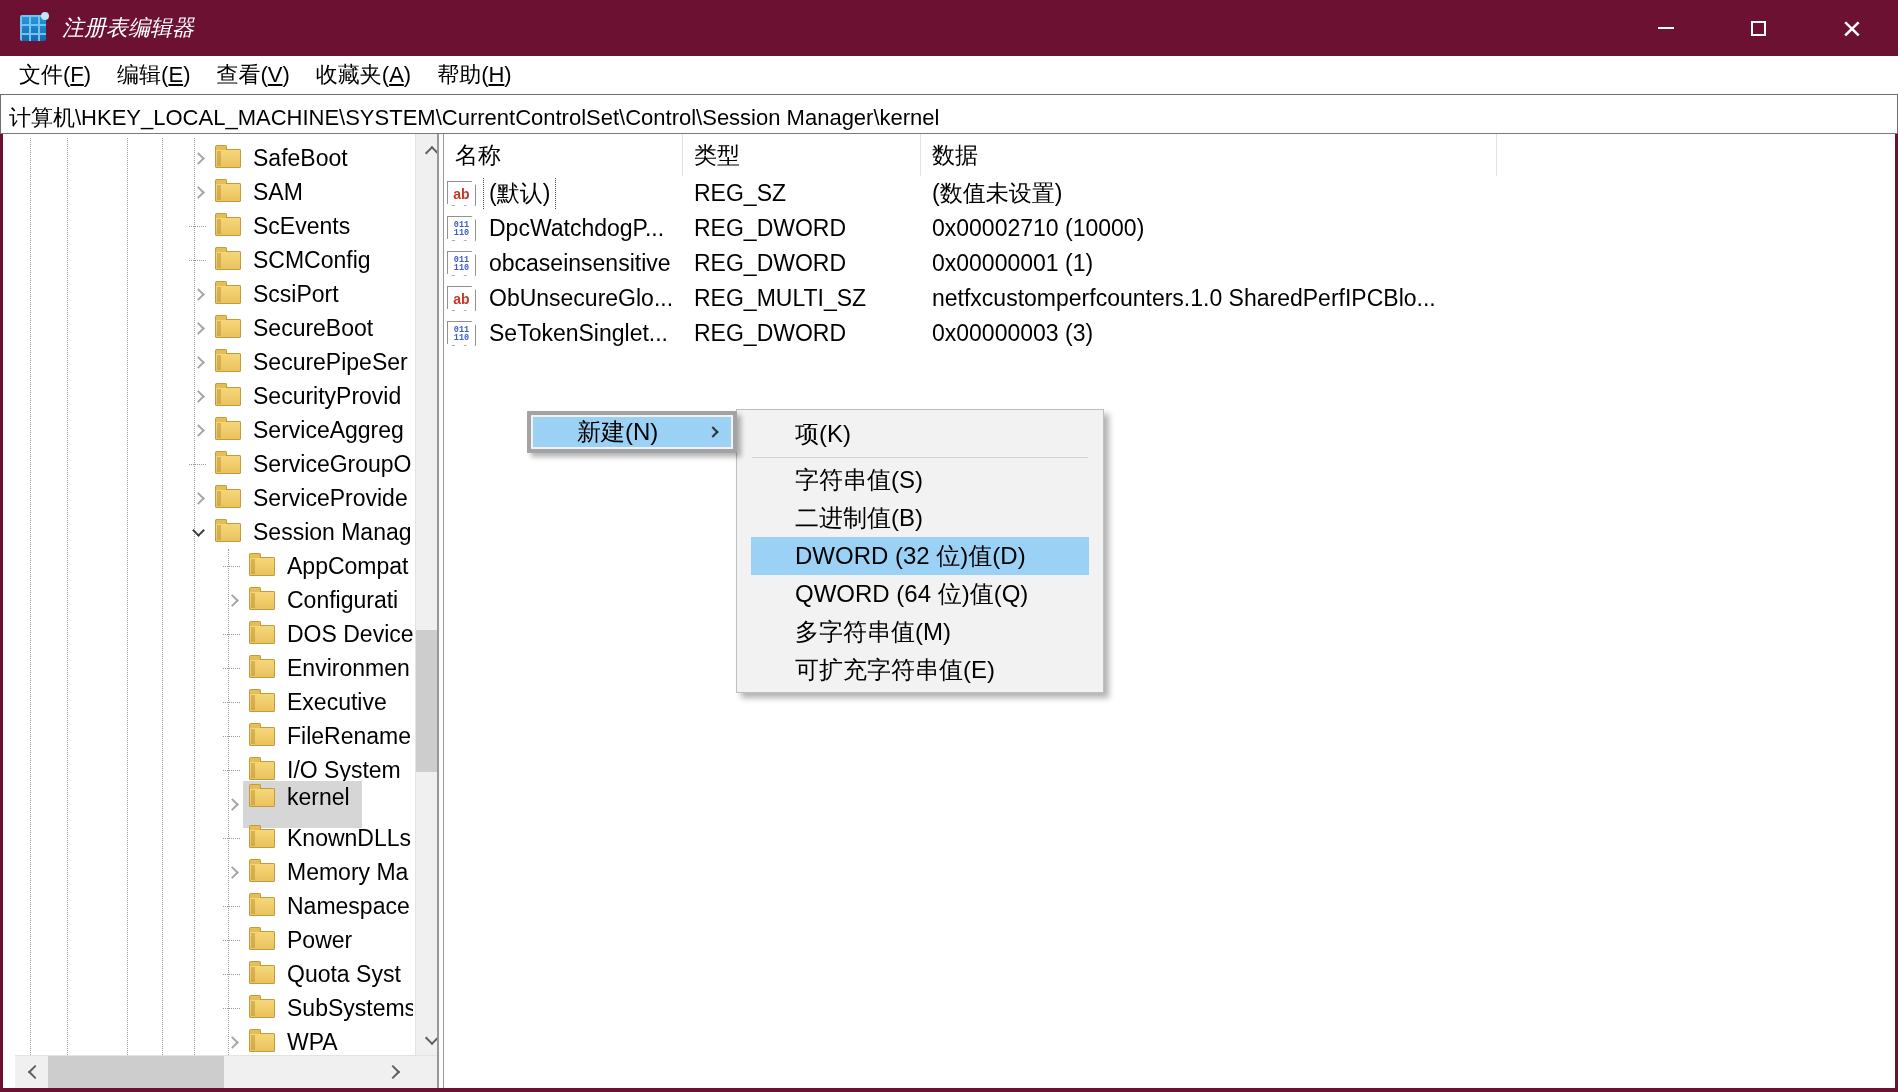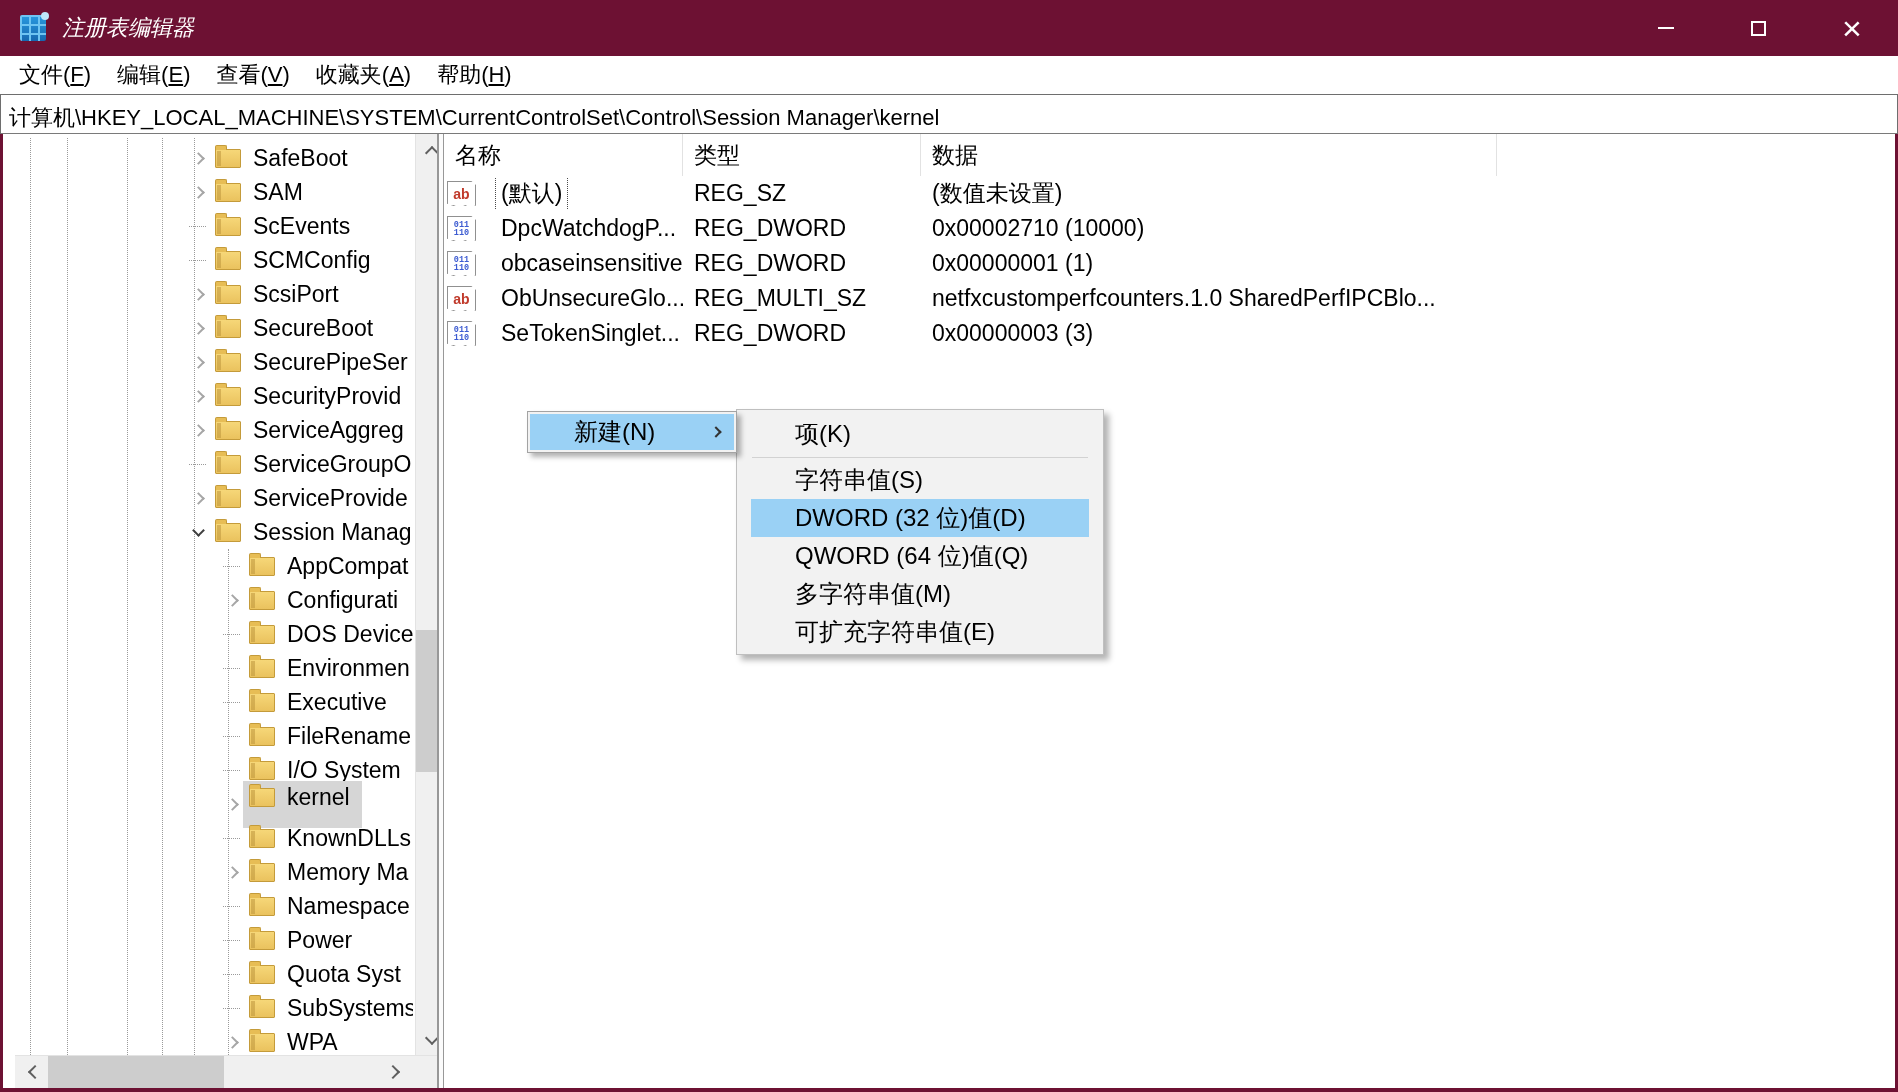--- a/index.html
+++ b/index.html
@@ -67,35 +67,35 @@
   .sbchev.left{transform:rotate(45deg);margin-left:4px;}
   .sbchev.rightg{transform:rotate(-135deg);margin-right:4px;}
   
   .splitter{position:absolute;left:434px;width:7px;top:0;bottom:0;background:#fbfbfb;border-left:2px solid #989898;border-right:1px solid #989898;box-sizing:border-box;cursor:col-resize;}
   
   .listpane{position:absolute;left:441px;right:0;top:0;bottom:0;background:#fff;overflow:hidden;}
   .lheader{display:flex;height:42px;align-items:center;font-size:23px;}
   .lh-cell{height:100%;display:flex;align-items:center;box-sizing:border-box;border-right:1px solid #e2e2e2;padding-left:11px;}
   .lh-name{width:239px;} .lh-type{width:238px;} .lh-data{width:576px;}
   .lrow{display:flex;height:35px;align-items:center;font-size:23px;white-space:nowrap;}
-  .lc-name{width:239px;flex:0 0 239px;display:flex;align-items:center;padding-left:3px;box-sizing:border-box;overflow:hidden;gap:12px;}
+  .lc-name{width:239px;flex:0 0 239px;display:flex;align-items:center;padding-left:3px;box-sizing:border-box;overflow:hidden;}
   .lc-type{width:238px;flex:0 0 238px;padding-left:11px;box-sizing:border-box;overflow:hidden;}
   .lc-data{flex:1;padding-left:11px;overflow:hidden;}
   .vicon{width:29px;height:25px;flex:0 0 29px;margin-right:8px;background:#fff;border:1px solid #909090;box-sizing:border-box;
     display:flex;flex-direction:column;align-items:center;justify-content:center;font-weight:bold;
     clip-path:polygon(0 0,84% 0,100% 16%,100% 100%,82% 89%,63% 100%,43% 89%,23% 100%,0 91%);}
   .vicon.ab{color:#c03a2b;font-size:14px;line-height:14px;}
   .vicon.ab::before{content:"ab";}
   .vicon.dword{color:#3c5bd1;font-size:8.5px;line-height:8px;font-family:"Liberation Mono","DejaVu Sans Mono",monospace;}
   .vicon.dword::before{content:"011";}
   .vicon.dword::after{content:"110";}
   .name-text{padding:1px 5px;}
   .name-text.focused{outline:1px dotted #4a4a4a;}
   
-  .ctxparent{position:absolute;left:527px;top:411px;width:210px;height:42px;background:#f2f2f2;border:1px solid #a3a3a3;
+  .ctxparent{position:absolute;left:527px;top:411px;width:210px;height:42px;background:#f2f2f2;border:4px solid #a3a3a3;
     box-sizing:border-box;padding:2px;box-shadow:4px 4px 5px rgba(0,0,0,.30);z-index:60;}
   .ctxparent .pm-item{height:100%;display:flex;align-items:center;background:var(--c-menu_highlight,#9ad1f5);padding-left:44px;font-size:24px;position:relative;}
   .subarrow{position:absolute;right:14px;width:8px;height:8px;box-sizing:border-box;border-right:2px solid #333;border-bottom:2px solid #333;transform:rotate(-45deg);}
   .ctxsub{position:absolute;left:736px;top:409px;width:368px;background:#f2f2f2;border:1px solid #bfbfbf;
     box-sizing:border-box;padding:3px 14px;box-shadow:5px 5px 6px rgba(0,0,0,.30);z-index:59;}
   .ctxsub .menu-item{height:38px;display:flex;align-items:center;padding-left:44px;font-size:24px;}
   .ctxsub .menu-item.first{height:41px;}
   .ctxsub .menu-item.highlighted{background:var(--c-menu_highlight,#9ad1f5);}
   .menu-sep{border-top:1px solid #d2d2d2;margin:3px 1px;height:0;}
 </style>
@@ -413,17 +413,18 @@
   <div class="pm-item">
     <span>新建(N)</span>
     <span class="subarrow"></span>
   </div>
 </div>
 
 <div class="ctxsub">
     <div class="menu-item first">项(K)</div>
     <div class="menu-sep"></div>
     <div class="menu-item">字符串值(S)</div>
+    <div class="menu-item">二进制值(B)</div>
     <div class="menu-item highlighted">DWORD (32 位)值(D)</div>
     <div class="menu-item">QWORD (64 位)值(Q)</div>
     <div class="menu-item">多字符串值(M)</div>
     <div class="menu-item">可扩充字符串值(E)</div>
   </div>
 
 </body></html>

